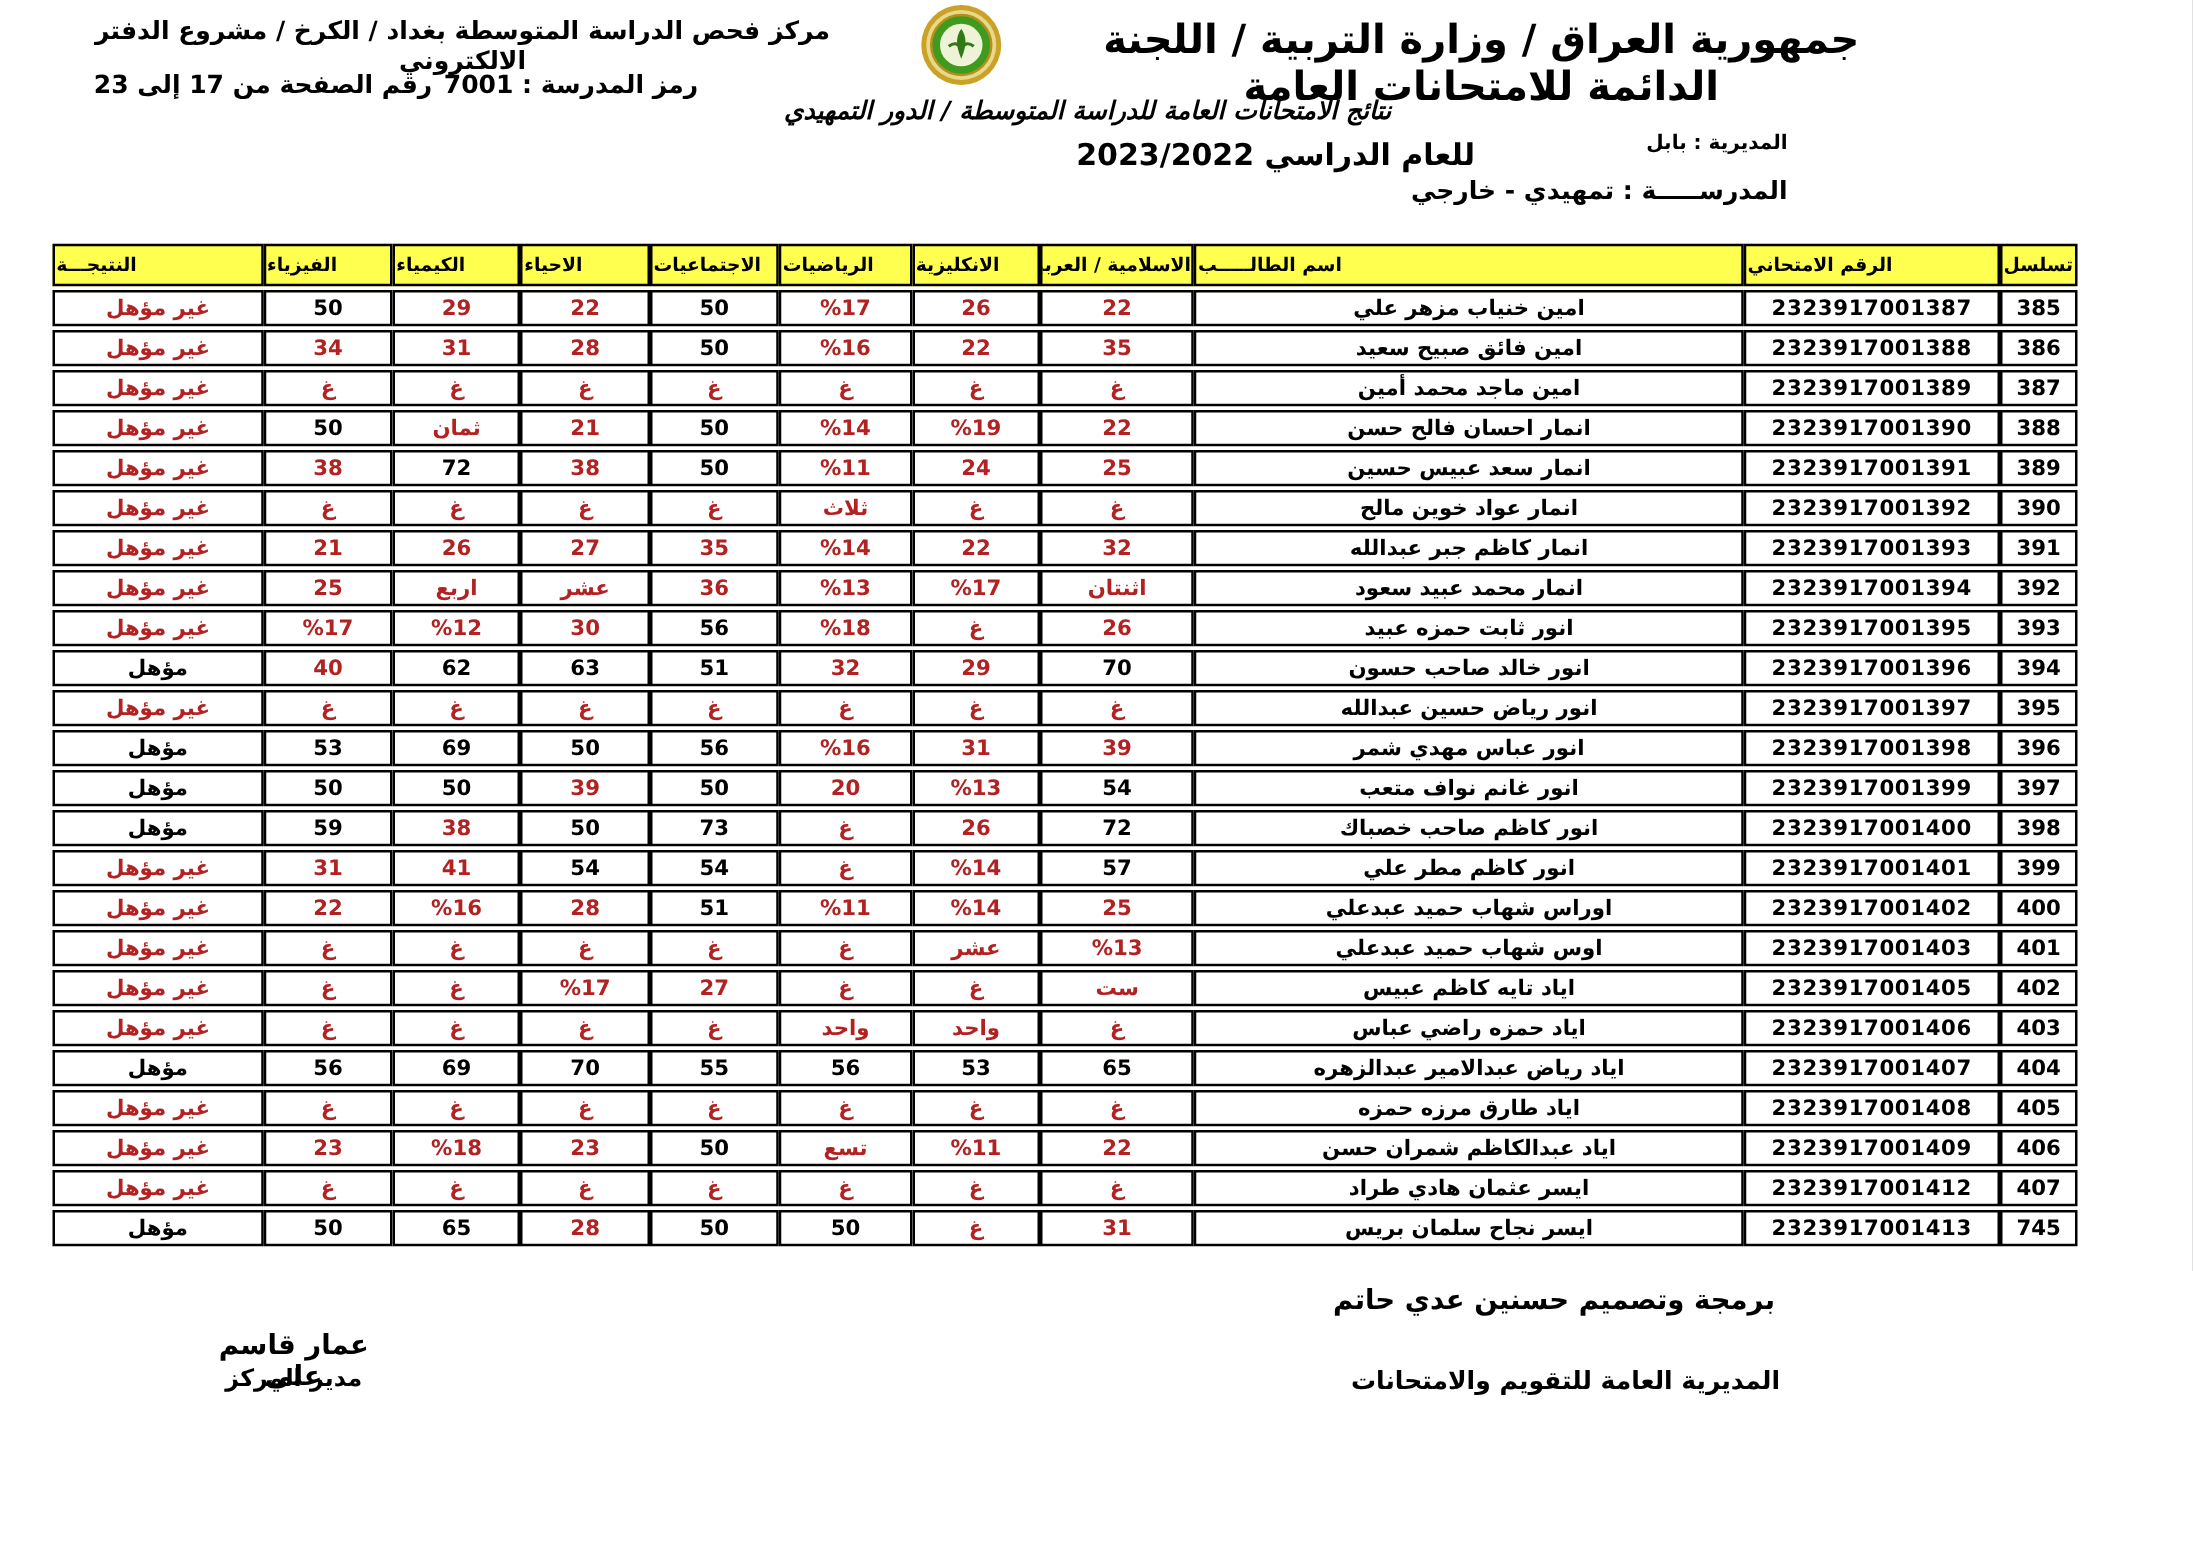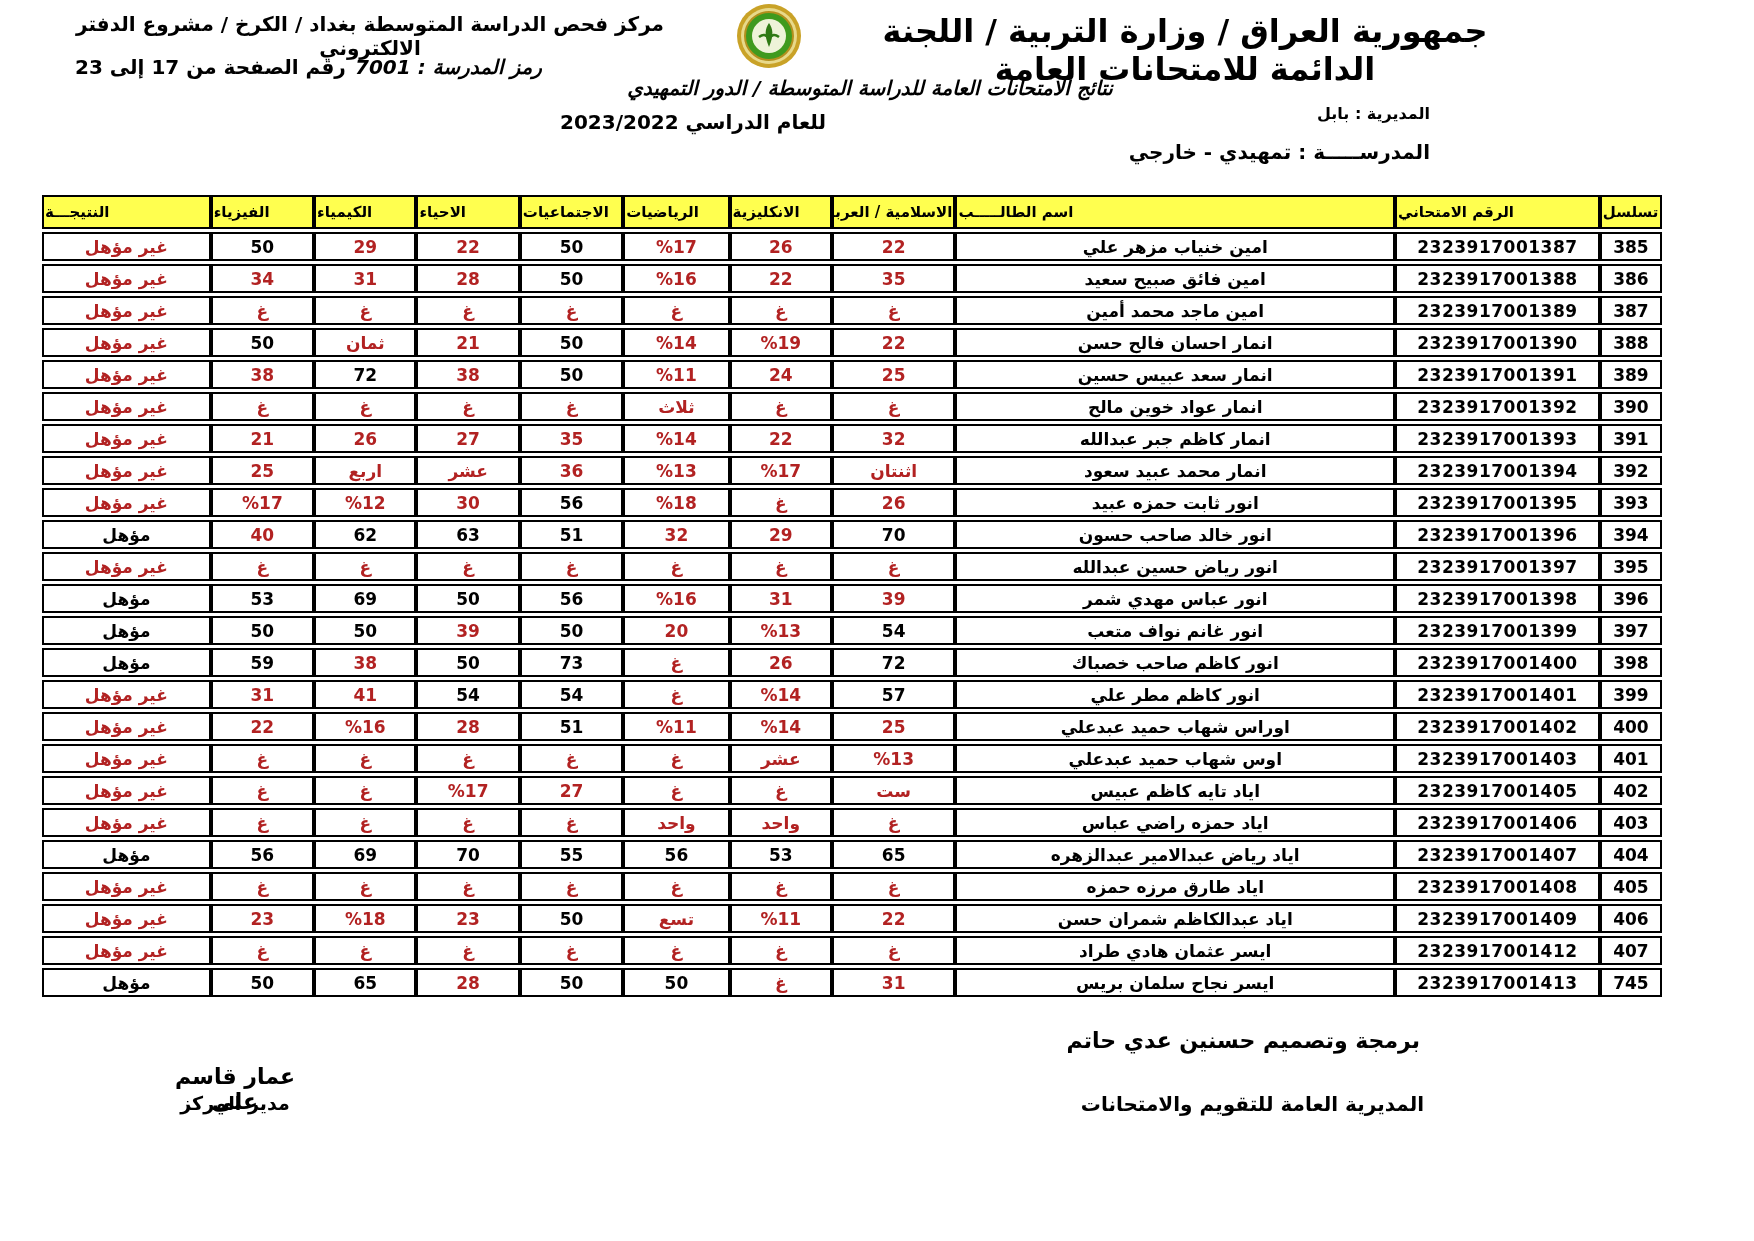--- a/index.html
+++ b/index.html
@@ -16,25 +16,25 @@
     font-family:"DejaVu Sans",sans-serif;
     font-weight:bold;
     color:var(--ink);
     overflow:hidden;
     margin:0 auto;
   }
   .abs{position:absolute;}
   .hdr-title-right{top:12px;right:244px;width:650px;text-align:center;font-size:32px;direction:rtl;}
   .hdr-title-left{top:12px;left:60px;width:620px;text-align:center;font-size:20px;direction:rtl;}
   .hdr-logo{top:3px;left:736px;width:66px;height:66px;}
-  .hdr-school-code{top:55px;left:355px;font-size:20px;direction:rtl;font-style:italic;}
+  .hdr-school-code{top:55px;left:355px;font-size:20px;direction:rtl;}
   .hdr-page-range{top:55px;left:75px;font-size:20px;direction:rtl;}
   .hdr-directorate{top:104px;right:324px;font-size:16px;direction:rtl;}
   .hdr-results-title{top:76px;left:560px;width:620px;text-align:center;font-size:20px;direction:rtl;font-style:italic;}
-  .hdr-year{top:110px;left:560px;width:620px;text-align:left;font-size:20px;direction:rtl;}
+  .hdr-year{top:110px;left:560px;width:620px;text-align:right;font-size:24px;direction:rtl;}
   .hdr-school{top:140px;right:324px;font-size:20px;direction:rtl;}
 
   table.results{
     position:absolute;top:192px;left:42px;
     width:1620px;
     direction:rtl;
     border-collapse:separate;
     border-spacing:0 3px;
     table-layout:fixed;
   }

